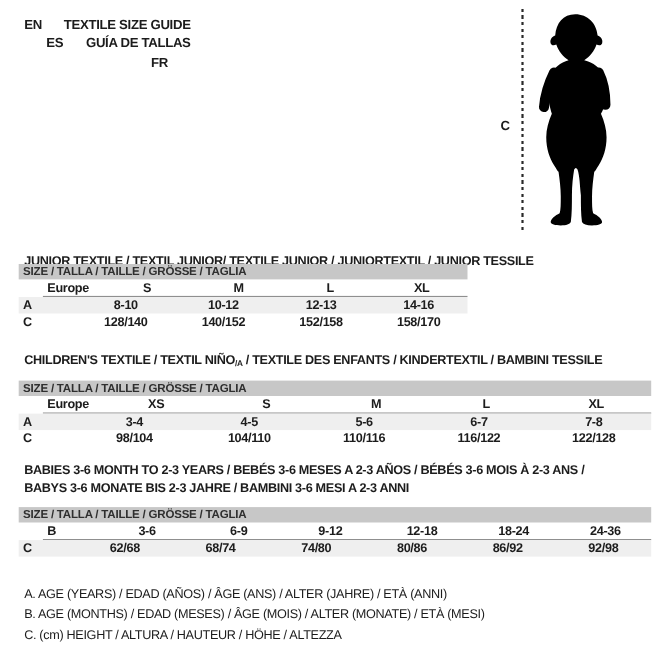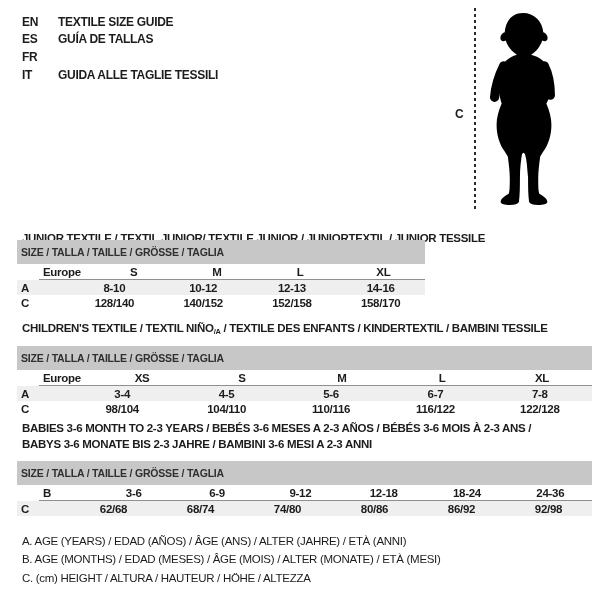--- a/index.html
+++ b/index.html
@@ -3,38 +3,38 @@
 <meta charset="utf-8">
 <style>
   html,body{margin:0;padding:0;background:#fff;}
   .canvas{
     position:relative;width:600px;height:600px;background:#ffffff;overflow:hidden;
     font-family:"Liberation Sans","DejaVu Sans",sans-serif;color:#1c1c1c;
     -webkit-font-smoothing:antialiased;
   }
   
   .lang-block{position:absolute;left:22px;top:13px;}
-  .lang-row{display:flex;height:17.6px;align-items:center;}
+  .lang-row{display:flex;height:17.6px;align-items:center;justify-content:flex-end;}
   .lang-code{width:36px;font-size:12px;font-weight:700;letter-spacing:-0.3px;}
   .lang-label{font-size:12px;font-weight:700;letter-spacing:-0.3px;white-space:nowrap;}
   
   .height-line{
     position:absolute;left:474px;top:8px;width:2px;height:202px;
     background:repeating-linear-gradient(to bottom,#2a2a2a 0 3px,transparent 3px 6px);
   }
   .height-label{position:absolute;left:455px;top:107px;font-size:12px;font-weight:700;}
   .baby-svg{position:absolute;left:482px;top:10px;}
   
   .sec-title{position:absolute;left:22px;font-size:11.5px;font-weight:700;letter-spacing:-0.3px;white-space:nowrap;}
   .sec-title .subA{font-size:7.5px;vertical-align:-2px;}
   .sec-title.two-line{line-height:16px;}
   
   .size-table{position:absolute;left:17px;}
   .t-bar{
-    height:24px;background:#c7c7c7;display:flex;align-items:center;
+    height:14px;background:#c7c7c7;display:flex;align-items:center;
     padding-left:4px;font-size:10.5px;font-weight:700;color:#2f2f2f;letter-spacing:-0.2px;
   }
   .t-row{display:flex;height:15px;align-items:center;font-size:11.5px;font-weight:700;letter-spacing:-0.3px;}
   .t-row .t-lab{width:49px;padding-left:4px;flex:none;}
   .t-row .t-cell{flex:1 1 0;text-align:center;}
   .t-row.line-under{border-bottom:1px solid #8f8f8f;margin-left:22px;}
   .t-row.stripe{background:#efefef;}
   
   .notes{position:absolute;left:22px;top:535px;}
   .note-line{font-size:11.5px;font-weight:400;letter-spacing:-0.3px;height:18.4px;white-space:nowrap;}
@@ -48,24 +48,20 @@
     <div class="lang-row">
       <span class="lang-code">EN</span>
       <span class="lang-label">TEXTILE SIZE GUIDE</span>
     </div>
     <div class="lang-row">
       <span class="lang-code">ES</span>
       <span class="lang-label">GUÍA DE TALLAS</span>
     </div>
     <div class="lang-row">
       <span class="lang-code">FR</span>
-    </div>
-    <div class="lang-row">
-      <span class="lang-code">IT</span>
-      <span class="lang-label">GUIDA ALLE TAGLIE TESSILI</span>
     </div>
   </div>
 
   <div class="height-line"></div>
   <div class="height-label">C</div>
   <svg class="baby-svg" width="84" height="198" viewBox="0 0 80 195" aria-hidden="true">
     <path fill="#000000" d="M 39 3
       C 50 3 58 11 59 22 C 62 23 64 26 63 29 C 62 31 60 31 58 30
       C 56 36 52 41 47 44 C 55 46 62 51 64 58 C 66 65 67 72 66 79
       C 65 85 64 89 62 92 C 65 99 67 106 67 113 C 67 123 64 132 60 138

